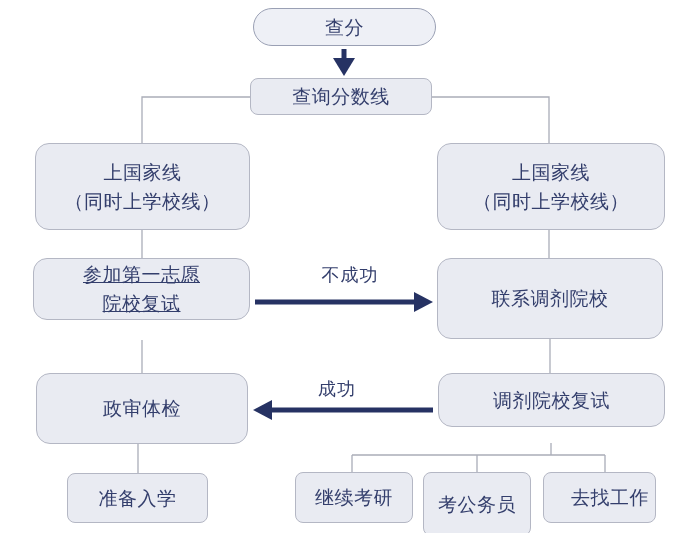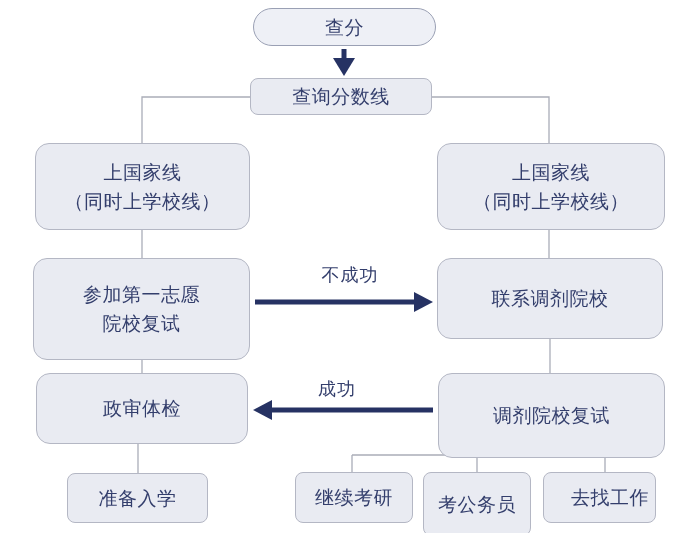--- a/index.html
+++ b/index.html
@@ -89,28 +89,28 @@
   <div class="node" style="left:250px; top:78px; width:182px; height:37px; border-radius:8px;">查询分数线</div>
 
   <div class="node pill" style="left:253px; top:8px; width:183px; height:38px;">查分</div>
 
   <div class="node" style="left:35px; top:143px; width:215px; height:87px;">上国家线
 （同时上学校线）</div>
 
   <div class="node" style="left:437px; top:143px; width:228px; height:87px;">上国家线
 （同时上学校线）</div>
 
-  <div class="node" style="left:33px; top:258px; width:217px; height:102px;">参加第一志愿
+  <div class="node" style="left:33px; top:258px; width:217px; height:62px;text-decoration:underline;">参加第一志愿
 院校复试</div>
 
   <div class="node" style="left:36px; top:373px; width:212px; height:71px;">政审体检</div>
 
   <div class="node" style="left:437px; top:258px; width:226px; height:81px;">联系调剂院校</div>
 
-  <div class="node" style="left:438px; top:373px; width:227px; height:85px;">调剂院校复试</div>
+  <div class="node" style="left:438px; top:373px; width:227px; height:54px;">调剂院校复试</div>
 
   <div class="node" style="left:67px; top:473px; width:141px; height:50px; border-radius:8px;">准备入学</div>
 
   <div class="node" style="left:295px; top:472px; width:118px; height:51px; border-radius:8px;">继续考研</div>
 
   <div class="node" style="left:423px; top:472px; width:108px; height:64px; border-radius:8px;">考公务员</div>
 
   <div class="node" style="left:543px; top:472px; width:113px; height:51px; border-radius:8px;padding-left:21px;">去找工作</div>
 
   <span class="edge-label" style="left:350px; top:263px;">不成功</span>

